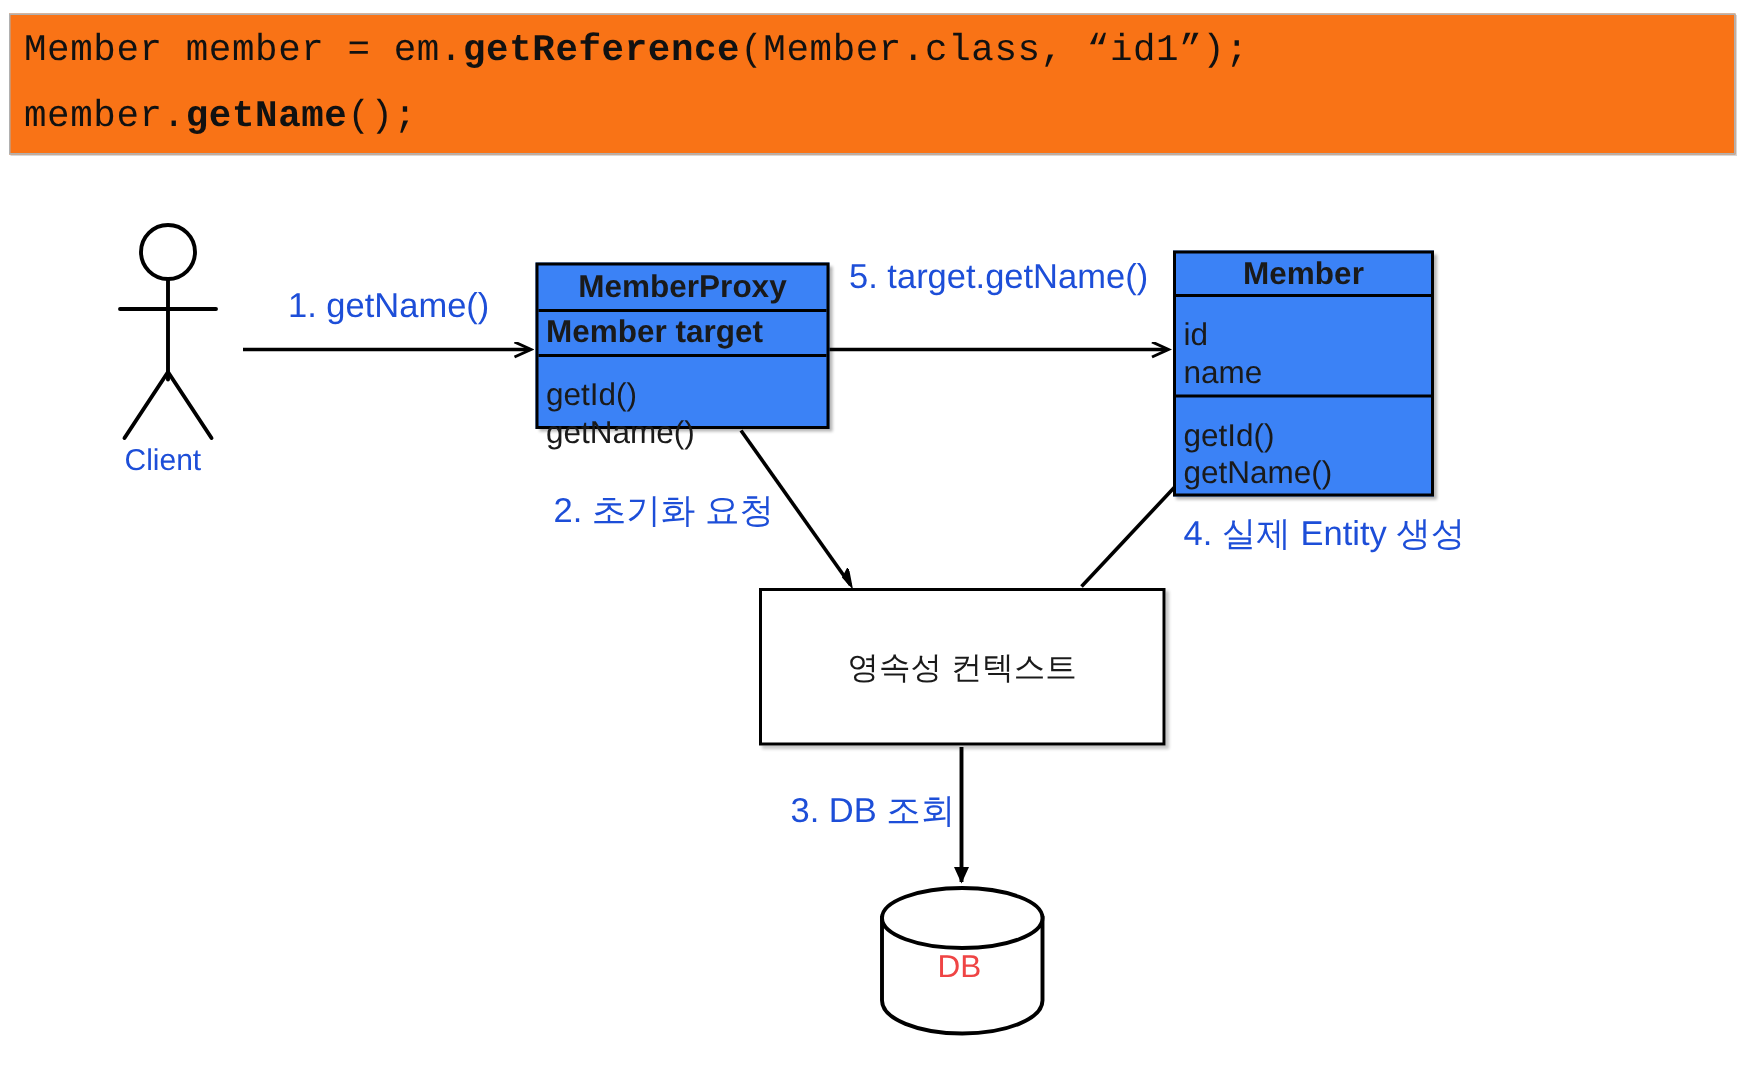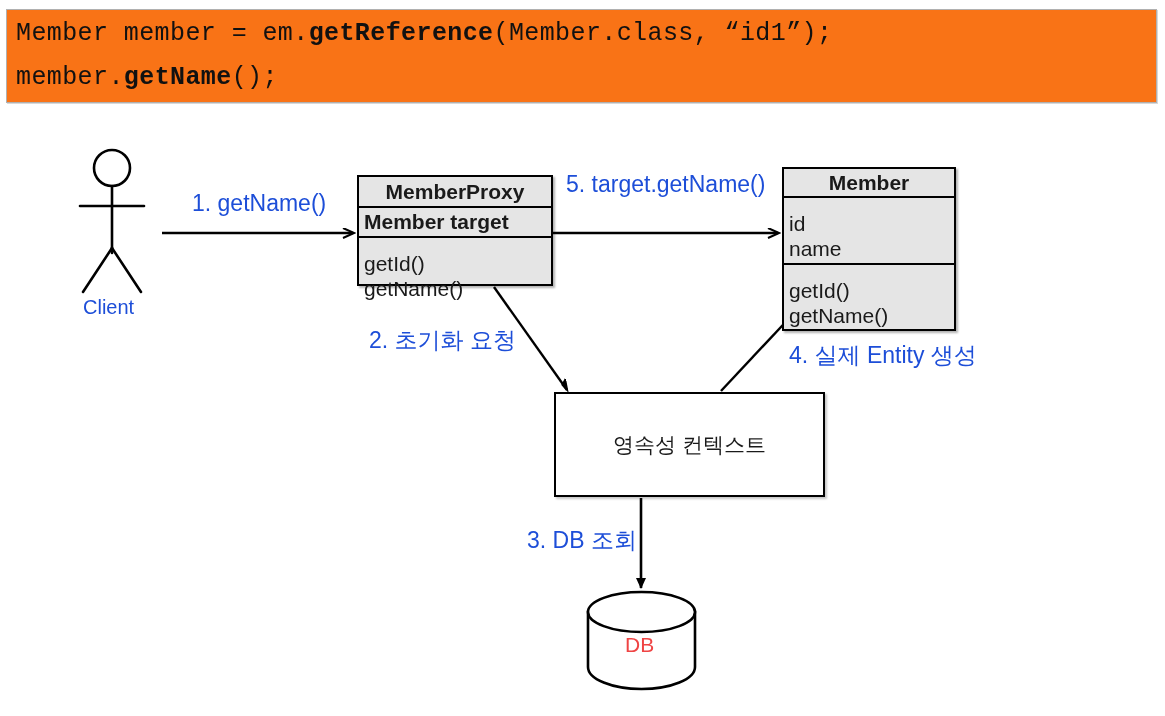--- a/index.html
+++ b/index.html
@@ -46,21 +46,21 @@
     top: 0;
     width: 1165px;
     height: 716px;
   }
 
   
   .class-box {
     position: absolute;
     box-sizing: border-box;
     border: 2px solid #000000;
-    background: #e5e5e5;
+    background: #3b82f6;
     box-shadow: 2px 2px 2px rgba(0,0,0,0.30);
   }
   .class-row {
     box-sizing: border-box;
     display: flex;
     align-items: center;
     padding-left: 5px;
     font-size: 21px;
     color: #1a1a1a;
   }
@@ -186,21 +186,21 @@
     <div class="class-compartment" style="height:52px;">
       <div class="line">id</div>
       <div class="line">name</div>
     </div>
     <div class="class-compartment sep-top">
       <div class="line">getId()</div>
       <div class="line">getName()</div>
     </div>
   </div>
 
-  <div class="plain-box" style="left:506px; top:392px; width:271px; height:105px;margin-left:48px;">
+  <div class="plain-box" style="left:506px; top:392px; width:271px; height:105px;">
     <span>영속성 컨텍스트</span>
   </div>
 
   <div class="db-label" style="left:625px; top:633px;">DB</div>
 
   <div class="edge-label" style="left:192px; top:190px;">1. getName()</div>
   <div class="edge-label" style="left:369px; top:325px;">2. 초기화 요청</div>
   <div class="edge-label" style="left:527px; top:525px;">3. DB 조회</div>
   <div class="edge-label" style="left:789px; top:340px;">4. 실제 Entity 생성</div>
   <div class="edge-label" style="left:566px; top:171px;">5. target.getName()</div>

